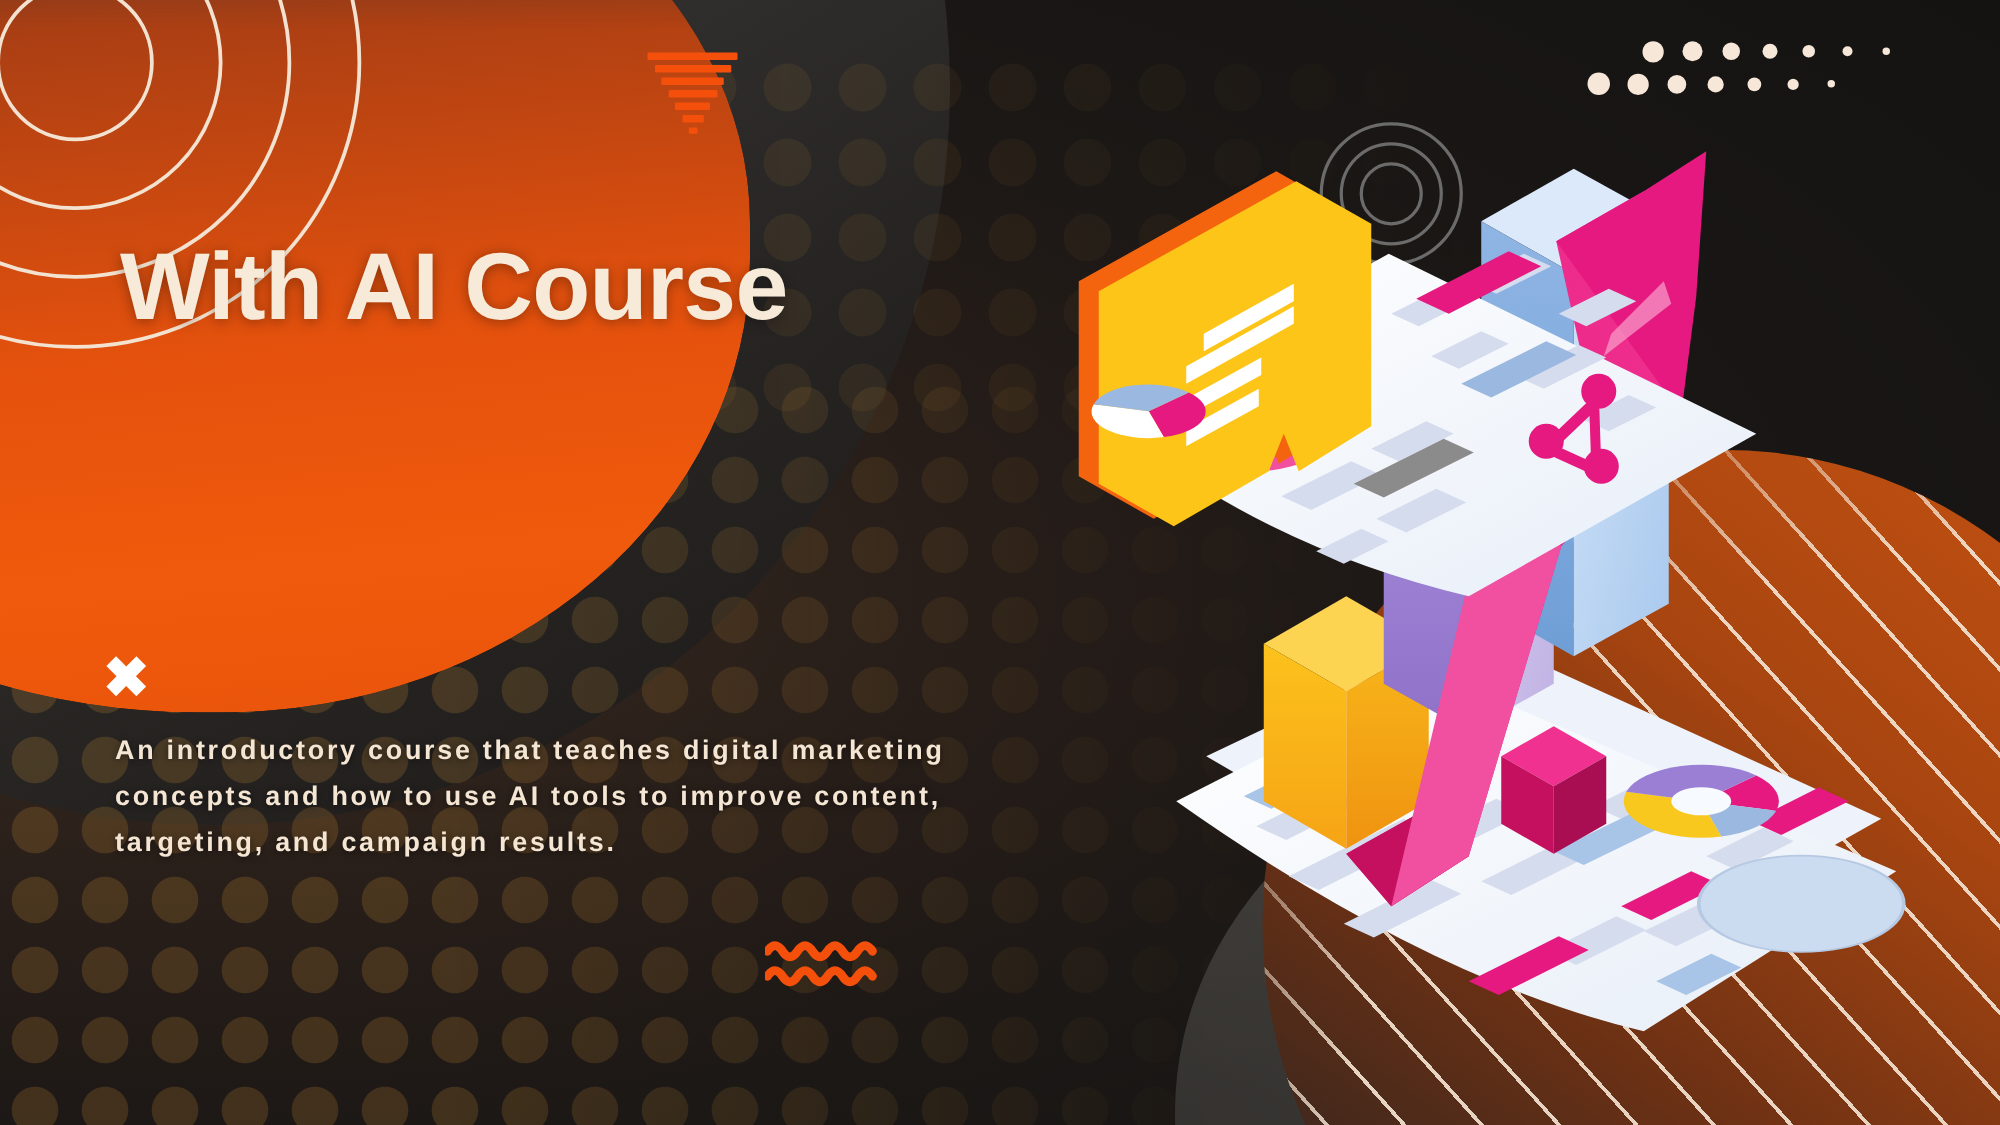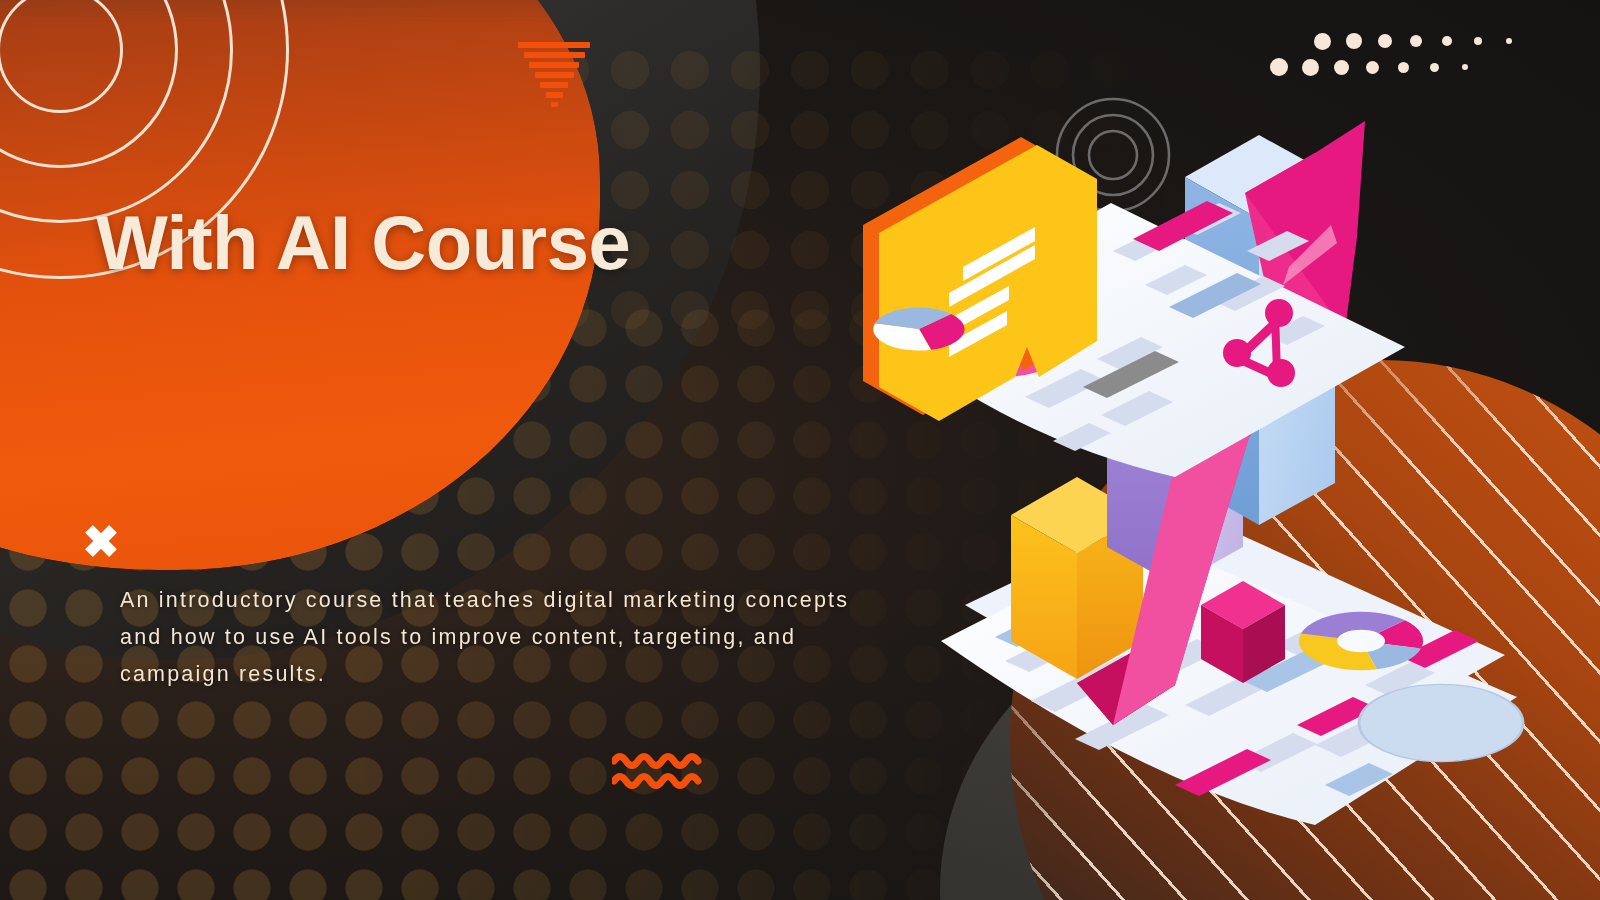--- a/index.html
+++ b/index.html
@@ -109,26 +109,26 @@
   
   .copy{position:absolute;left:96px;top:186px;width:790px;}
   .headline{
     margin:0;
     color:#f7ead9;
     font-size:76px;line-height:.98;
     font-weight:bold;
     letter-spacing:-.5px;
     text-shadow:0 2px 10px rgba(0,0,0,.35);
   }
-  .headline .l2{display:block;margin-top:20px;}
+  .headline .l2{display:block;margin-top:7px;}
 
   .subcopy{
-    position:absolute;left:120px;top:582px;width:730px;
+    position:absolute;left:92px;top:582px;width:730px;
     margin:0;color:#f5e6d4;
-    font-size:21.5px;line-height:1.73;font-weight:normal;
+    font-size:21.5px;line-height:1.73;font-weight:bold;
     letter-spacing:2.2px;
     text-shadow:0 1px 5px rgba(0,0,0,.5);
   }
 
   
   .illo{position:absolute;left:845px;top:85px;width:740px;height:790px;}
   .illo svg{display:block;width:100%;height:100%;}
 </style>
 </head>
 <body>

